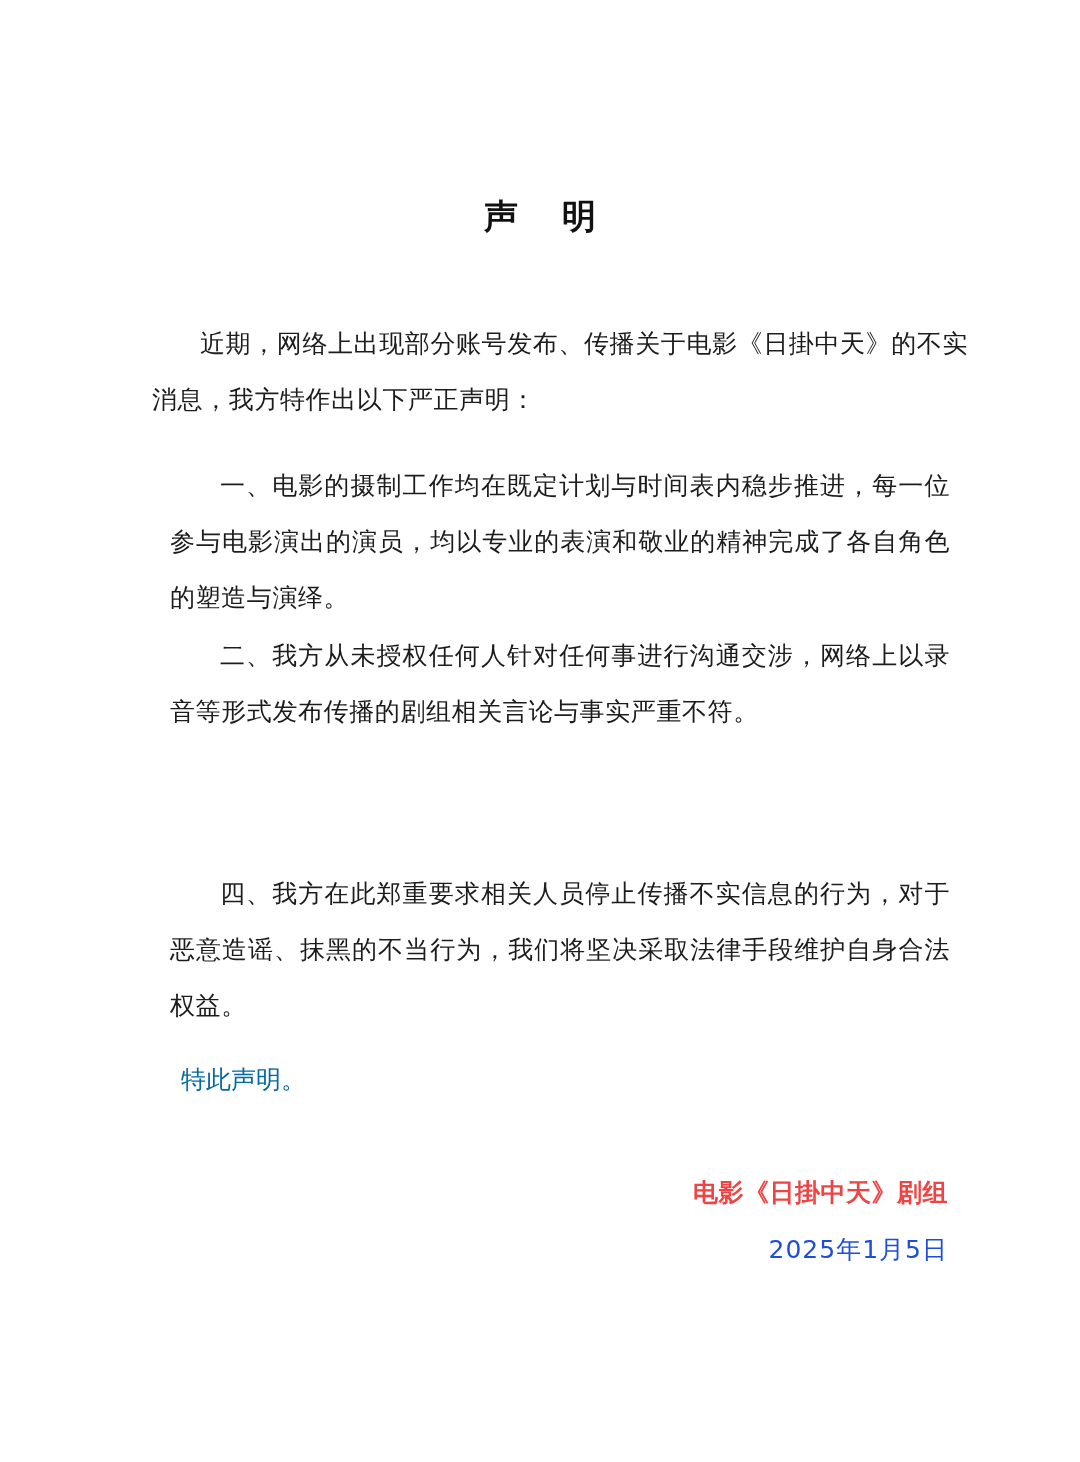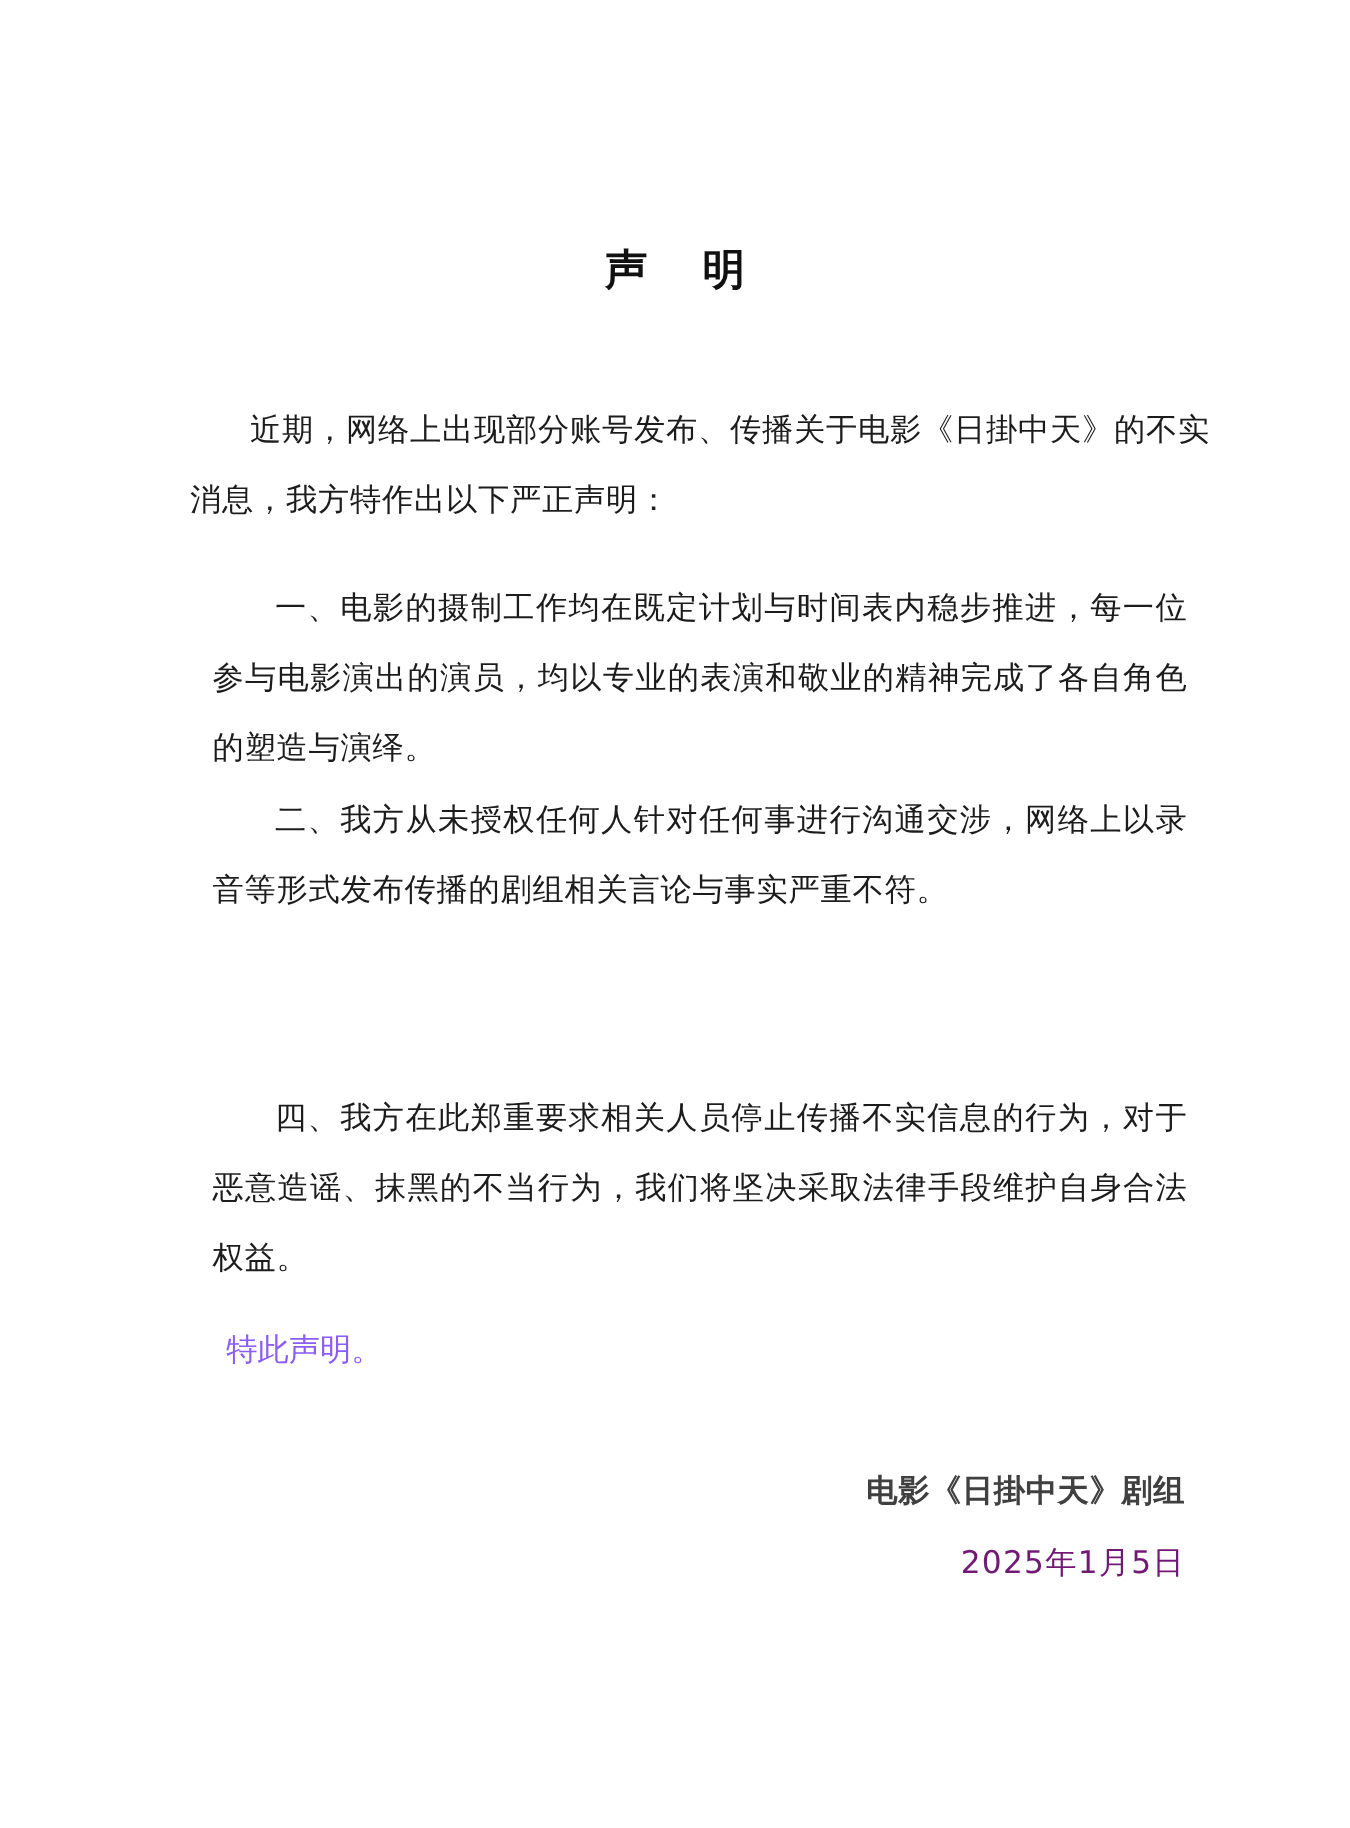--- a/index.html
+++ b/index.html
@@ -60,42 +60,42 @@
     .item-1 { top: 458px; }
     .item-2 { top: 628px; }
     .item-3 { top: 755px; }
     .item-4 { top: 868px; font-family: Liberation Mono, monospace; }
     .closing {
       position: absolute;
       left: 181px;
       top: 1052px;
       font-size: 25px;
       line-height: 56px;
-      color: #8b5cf6;
+      color: #0369a1;
     }
     .signature {
       position: absolute;
       right: 132px;
       top: 1165px;
       font-size: 25px;
       line-height: 56px;
       text-align: right;
-      color: #404040;
+      color: #ef4444;
       font-family: "DejaVu Sans", "Liberation Sans", sans-serif;
       font-weight: bold;
       letter-spacing: 0.5px;
     }
     .date {
       position: absolute;
       right: 132px;
       top: 1222px;
       font-size: 25px;
       line-height: 56px;
       text-align: center;
-      color: #701a75;
+      color: #1d4ed8;
       font-family: "DejaVu Sans", "Liberation Sans", sans-serif;
       letter-spacing: 1px;
     }
   </style>
 </head>
 <body>
 
 <div class="page">
   <div class="title">声明</div>
 

